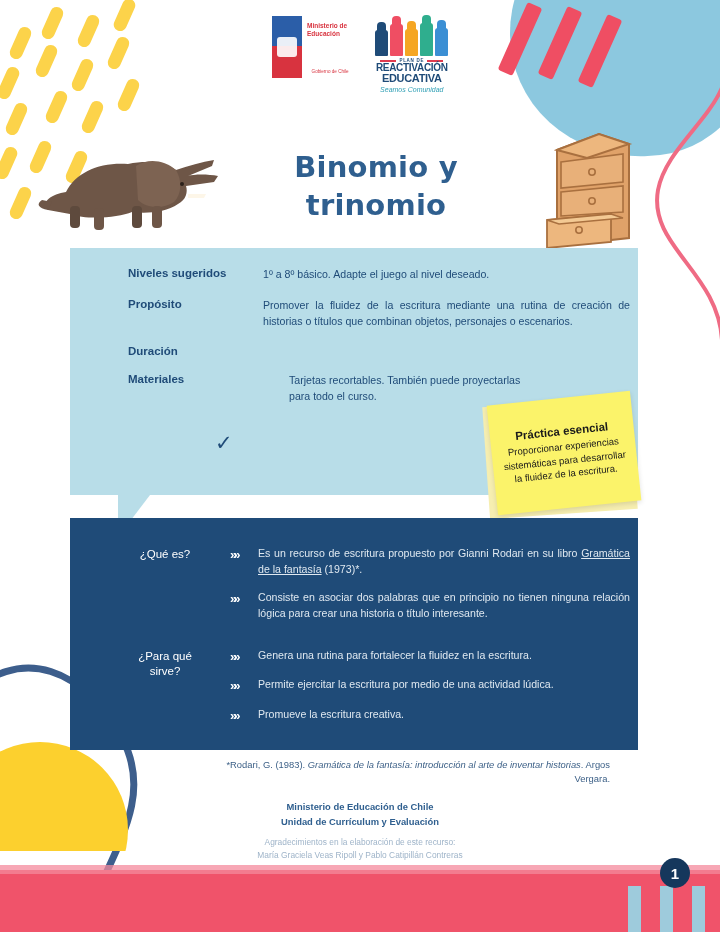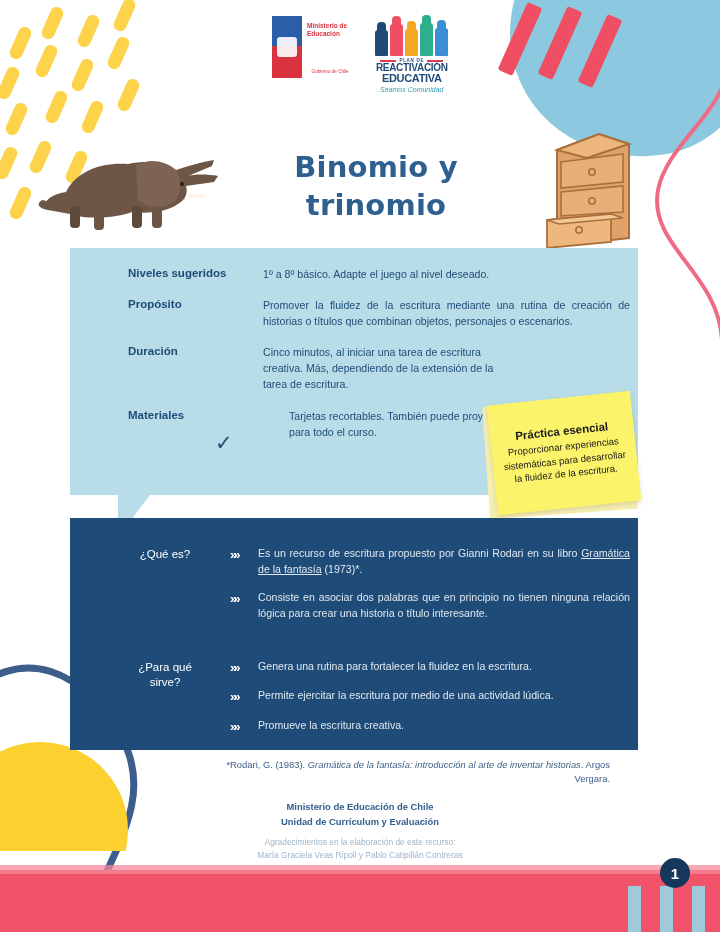--- a/index.html
+++ b/index.html
@@ -269,21 +269,20 @@
     <div class="irow">
       <div class="ilabel">Niveles sugeridos</div>
       <div class="ival nj">1º a 8º básico. Adapte el juego al nivel deseado.</div>
     </div>
     <div class="irow">
       <div class="ilabel">Propósito</div>
       <div class="ival">Promover la fluidez de la escritura mediante una rutina de creación de historias o títulos que combinan objetos, personajes o escenarios.</div>
     </div>
     <div class="irow">
       <div class="ilabel">Duración</div>
-      <div class="ival nj" style="max-width:250px;">Cinco minutos, al iniciar una tarea de escritura creativa. Más, dependiendo de la extensión de la tarea de escritura.</div>
     </div>
     <div class="irow">
       <div class="ilabel">Materiales</div>
       <div class="ival nj mat-val" style="max-width:250px;">Tarjetas recortables. También puede proyectarlas para todo el curso.</div>
     </div>
   </div>
   <div class="chk">✓</div>
 
   <div class="sticky-shadow"></div>
   <div class="sticky">
@@ -303,21 +302,21 @@
             <span>Es un recurso de escritura propuesto por Gianni Rodari en su libro </span><span class="uline">Gramática de la fantasía</span><span> (1973)*.</span>
           </div>
         </div>
         <div class="nitem">
           <div class="chev">»»</div>
           <div class="ntext">Consiste en asociar dos palabras que en principio no tienen ninguna relación lógica para crear una historia o título interesante.</div>
         </div>
       </div>
     </div>
 
-    <div class="nrow" style="margin-top:25px;">
+    <div class="nrow" style="margin-top:14px;">
       <div class="nlabel">
         <div>¿Para qué</div>
         <div>sirve?</div>
       </div>
       <div class="nitems">
         <div class="nitem">
           <div class="chev">»»</div>
           <div class="ntext nj">Genera una rutina para fortalecer la fluidez en la escritura.</div>
         </div>
         <div class="nitem">

